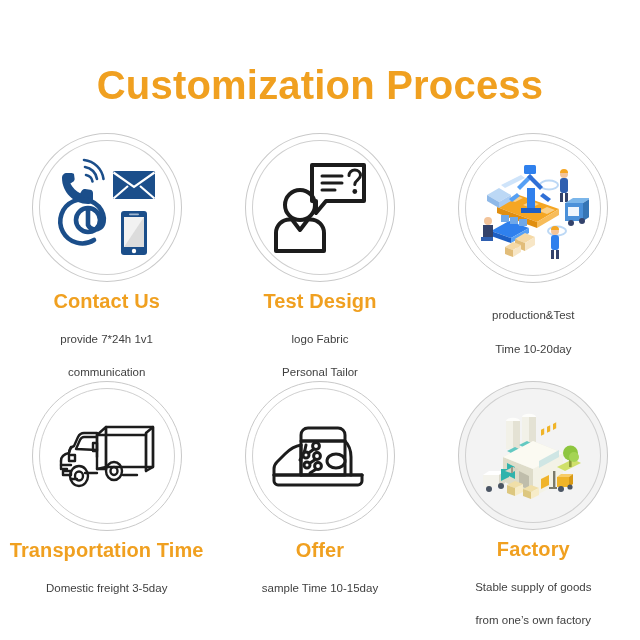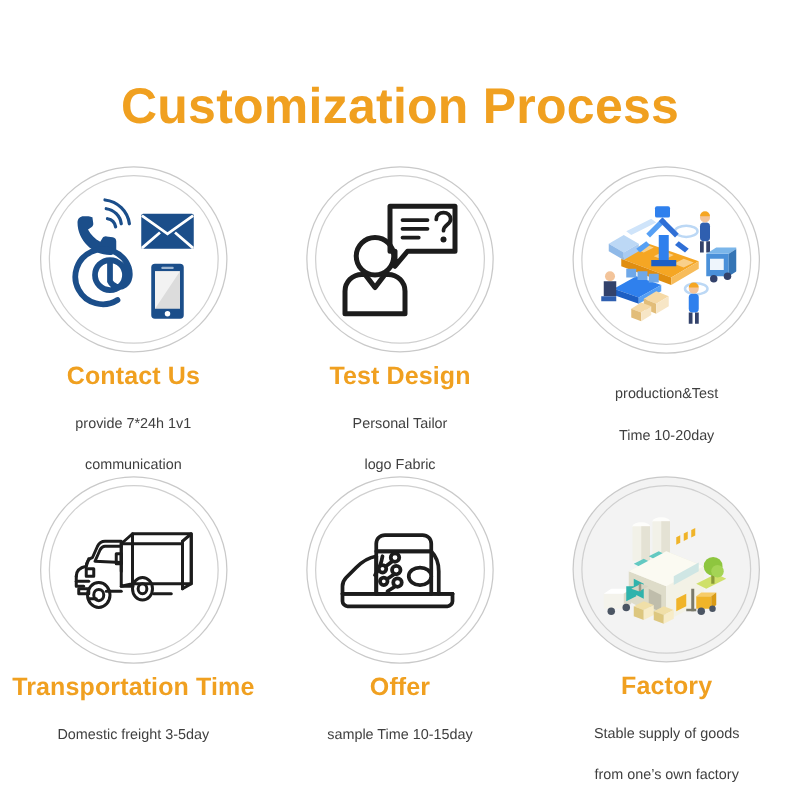--- a/index.html
+++ b/index.html
@@ -152,22 +152,22 @@
             <path class="ink" d="M8 92V74c0-7.5 6-13.5 13.5-13.5h2.5L32 71l8-10.5h2.5C50 60.5 56 66.5 56 74v18z"></path>
             <path class="ink" d="M44 6h52v36H58l-10 12v-12h-4z"></path>
             <path class="ink-t" d="M54 17h20M54 24h20M54 31h13"></path>
             <path class="ink-t" d="M81 16.5c0-3.2 2.6-5.5 5.8-5.5s5.7 2.3 5.7 5.3c0 4.4-5.7 4.7-5.7 9.2"></path>
             <circle cx="86.8" cy="32.5" r="2.4" fill="#1c1c1c"></circle>
           </svg>
         </div>
       </div>
       <div class="caption">
         <div class="c-title">Test Design</div>
+        <div class="c-sub">logo Fabric</div>
         <div class="c-sub">Personal Tailor</div>
-        <div class="c-sub">logo Fabric</div>
       </div>
     </div>
 
     <div class="cell">
       <div class="badge">
         <div class="icon-wrap">
           <svg width="112" height="106" viewBox="0 0 112 106">
             <ellipse cx="72" cy="30" rx="9" ry="4.5" fill="none" stroke="#bcd8f5" stroke-width="2"></ellipse>
             <ellipse cx="80" cy="76" rx="9" ry="4.5" fill="none" stroke="#bcd8f5" stroke-width="2"></ellipse>
 

